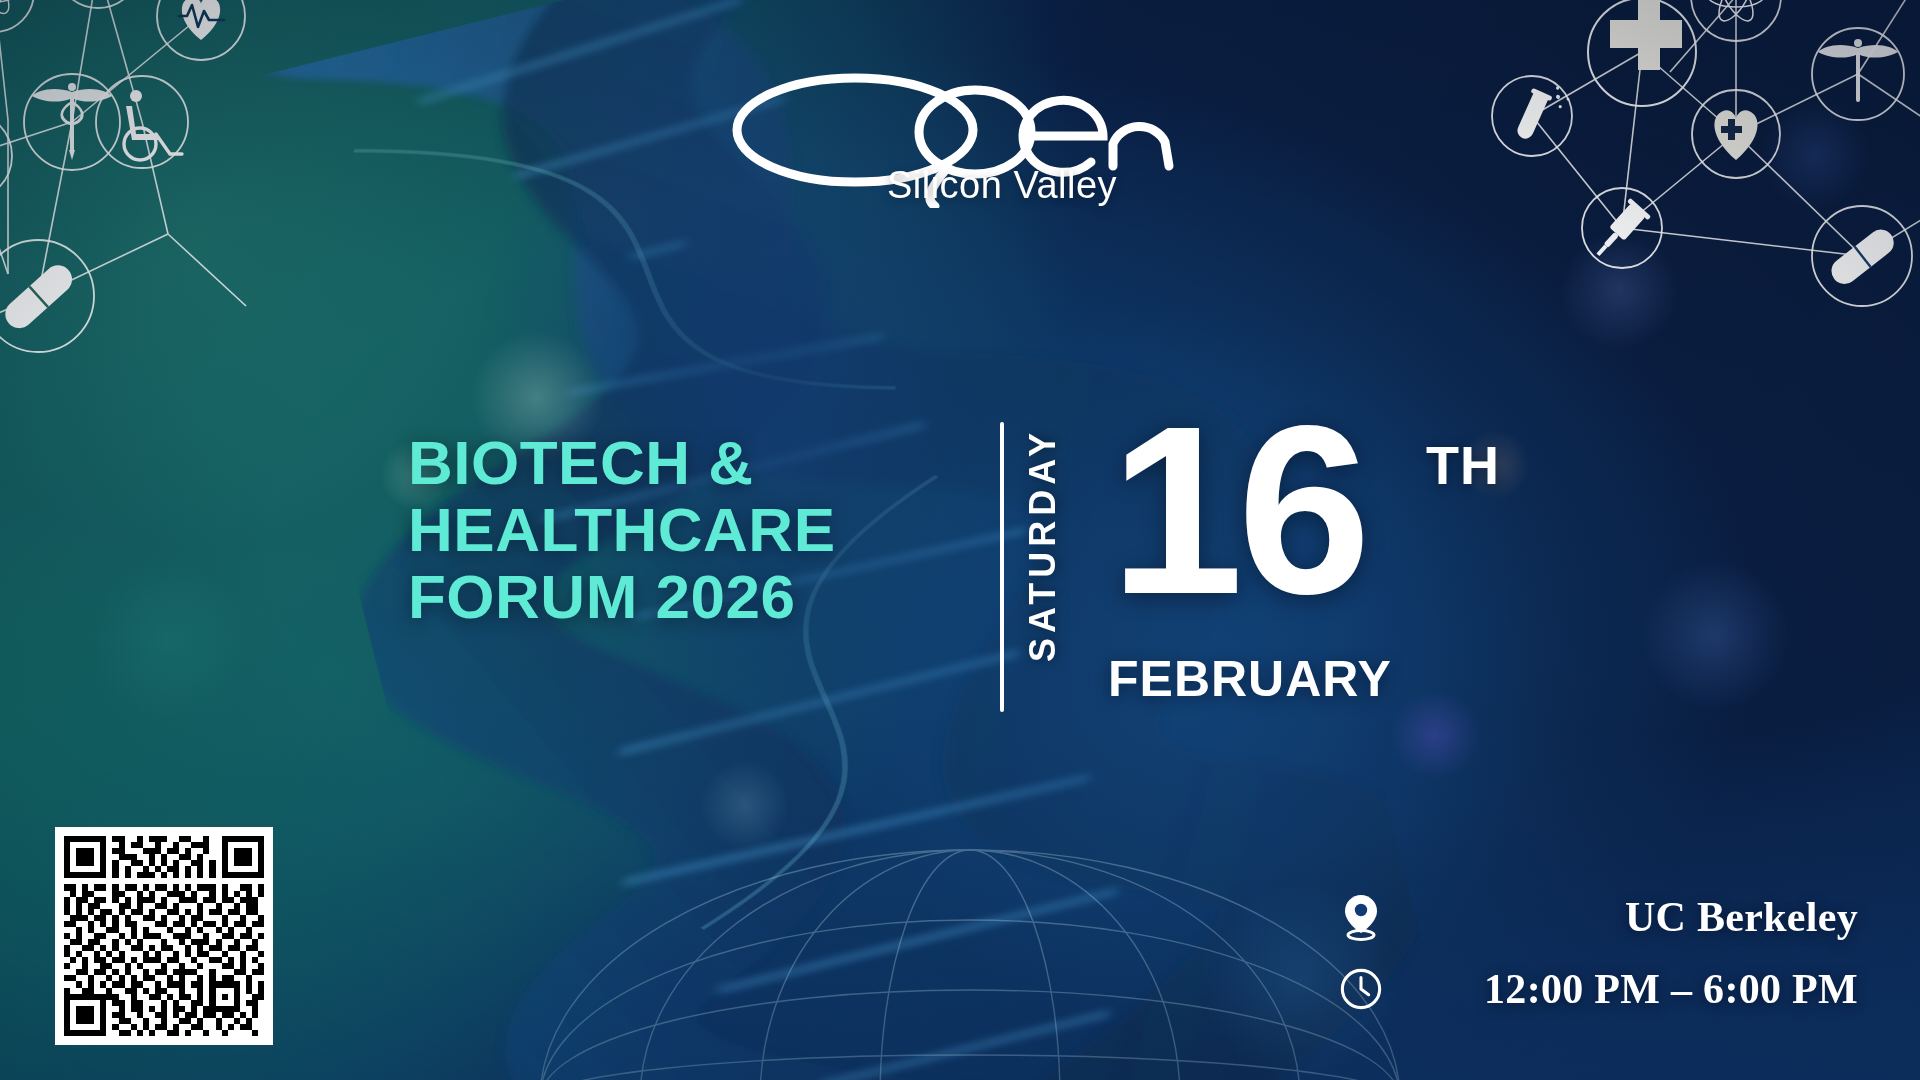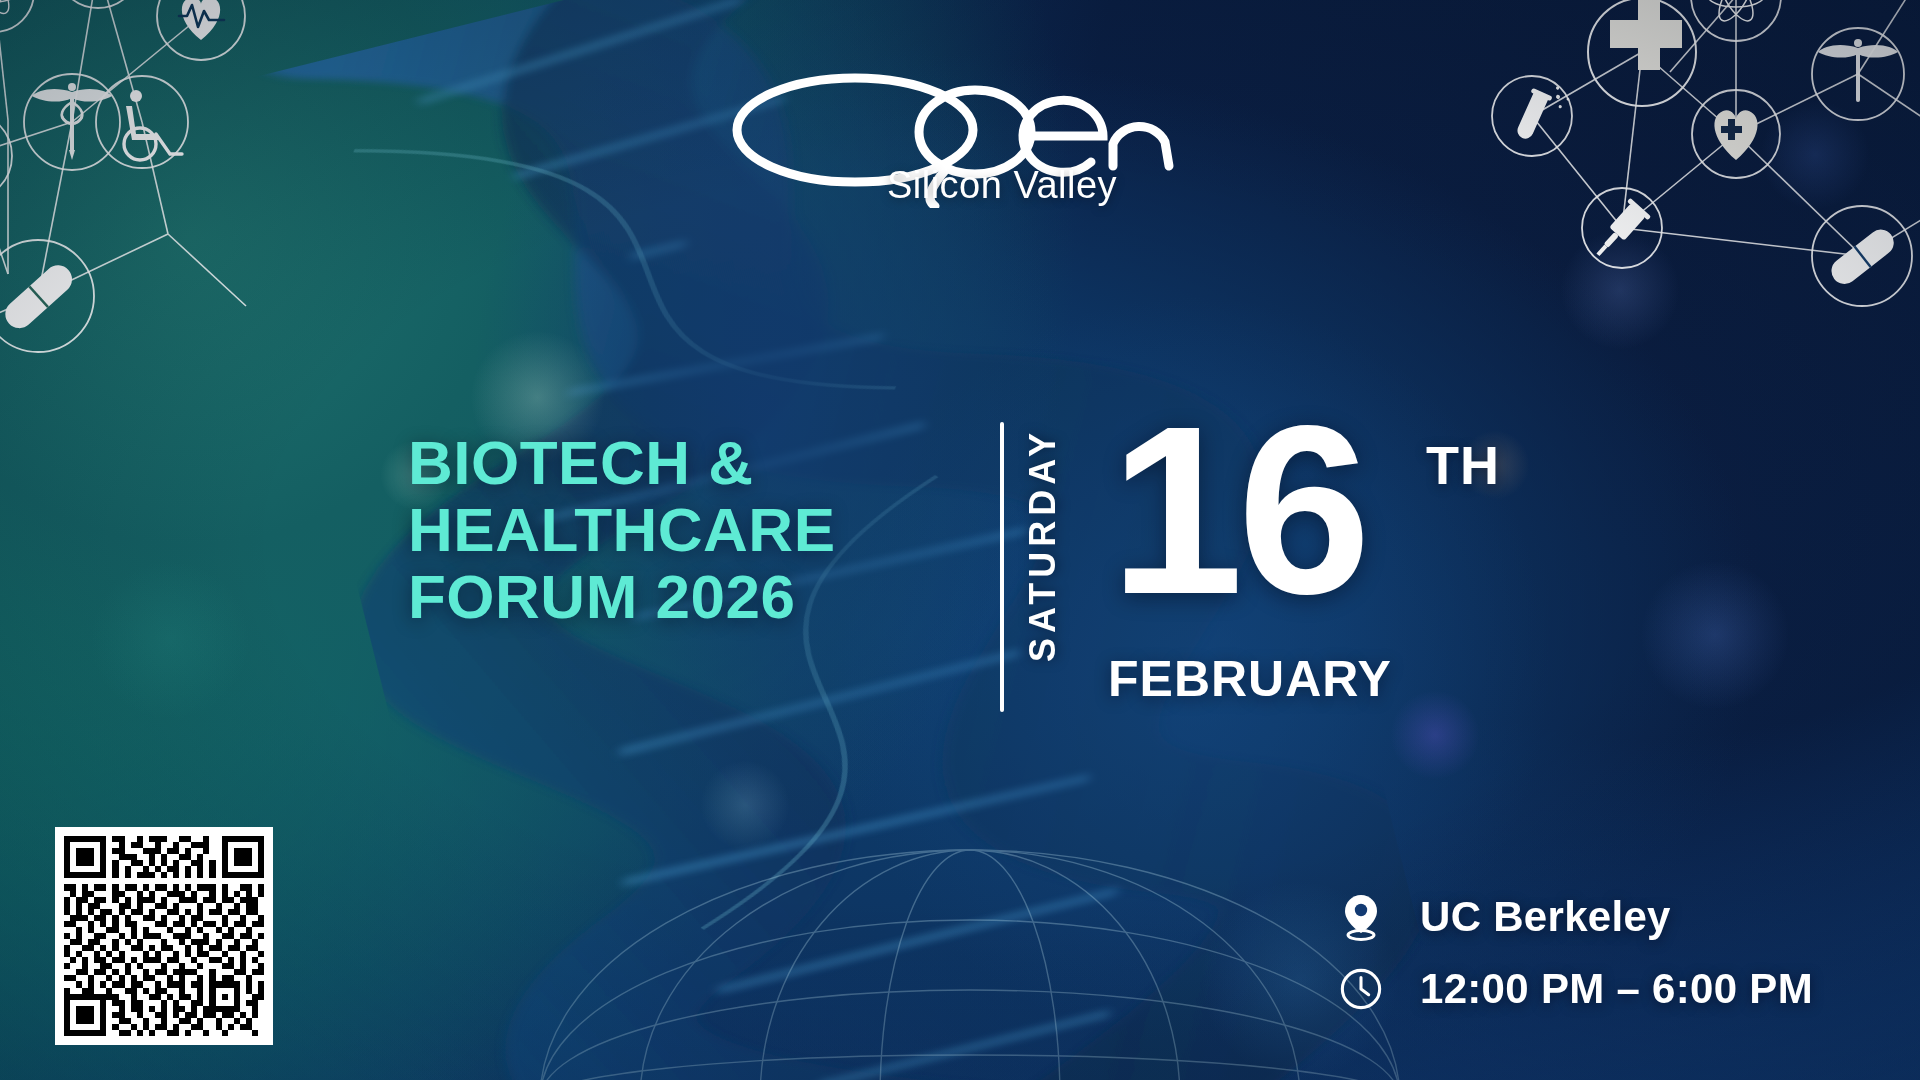--- a/index.html
+++ b/index.html
@@ -113,21 +113,21 @@
     text-transform:uppercase; margin-bottom:12px;
     text-shadow:0 2px 12px rgba(0,6,20,.5);
   }
   .register-url{
     color:#fff; font-weight:300; font-size:37px; line-height:1.22;
     letter-spacing:.2px; text-shadow:0 2px 12px rgba(0,6,20,.5);
   }
 
   
   .venue{ position:absolute; right:62px; bottom:58px; width:520px; }
-  .vrow{ display:flex; align-items:center; justify-content:flex-start; gap:36px; margin-bottom:22px; }
+  .vrow{ display:flex; align-items:center; justify-content:space-between; gap:36px; margin-bottom:22px;font-family:Liberation Serif, serif; }
   .vrow:last-child{ margin-bottom:8px; }
   .vrow .ico{ width:46px; height:50px; flex:0 0 46px; display:flex; align-items:center; justify-content:center; }
   .vrow .txt{
     color:#fff; font-weight:800; font-size:42px; letter-spacing:.3px; white-space:nowrap;
     text-shadow:0 2px 12px rgba(0,6,20,.5);
   }
 </style>
 </head>
 <body>
 

